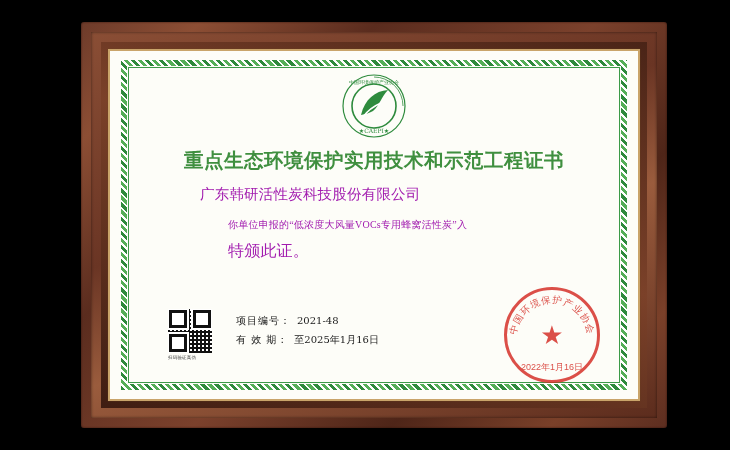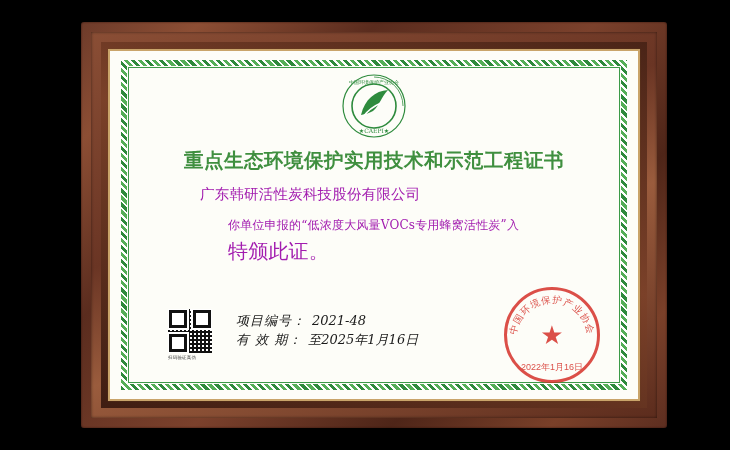--- a/index.html
+++ b/index.html
@@ -112,28 +112,29 @@
     color: #a21caf;
     margin-left: 32px;
   }
   .recipient {
     font-size: 14.5px;
     line-height: 22px;
     margin-bottom: 7px;
     letter-spacing: .2px;
   }
   .para {
-    font-size: 12px;
+    font-size: 10px;
     line-height: 26px;
     text-indent: 28px;
     letter-spacing: .2px;
+    font-family: Liberation Serif, serif;
   }
   .para.cont { text-indent: 0; }
   .closing {
-    font-size: 20px;
+    font-size: 16px;
     line-height: 26px;
     text-indent: 28px;
     letter-spacing: .2px;
   }
 
   
   .qr-wrap {
     position: absolute;
     left: 58px;
     top: 258px;
@@ -176,24 +177,23 @@
     white-space: nowrap;
     font-family: "DejaVu Serif", "Liberation Serif", serif;
   }
 
   
   .meta {
     position: absolute;
     left: 126px;
     top: 260px;
     font-family: "DejaVu Serif", "Liberation Serif", serif;
-    font-size: 13px;
+    font-size: 10px;
     color: #1a1a1a;
     line-height: 19px;
-    font-style: italic;
   }
   .meta-row { white-space: nowrap; }
   .meta-label { letter-spacing: 1px; }
   .meta-value { margin-left: 6px; }
 
   
   .seal {
     position: absolute;
     right: 38px;
     top: 236px;

